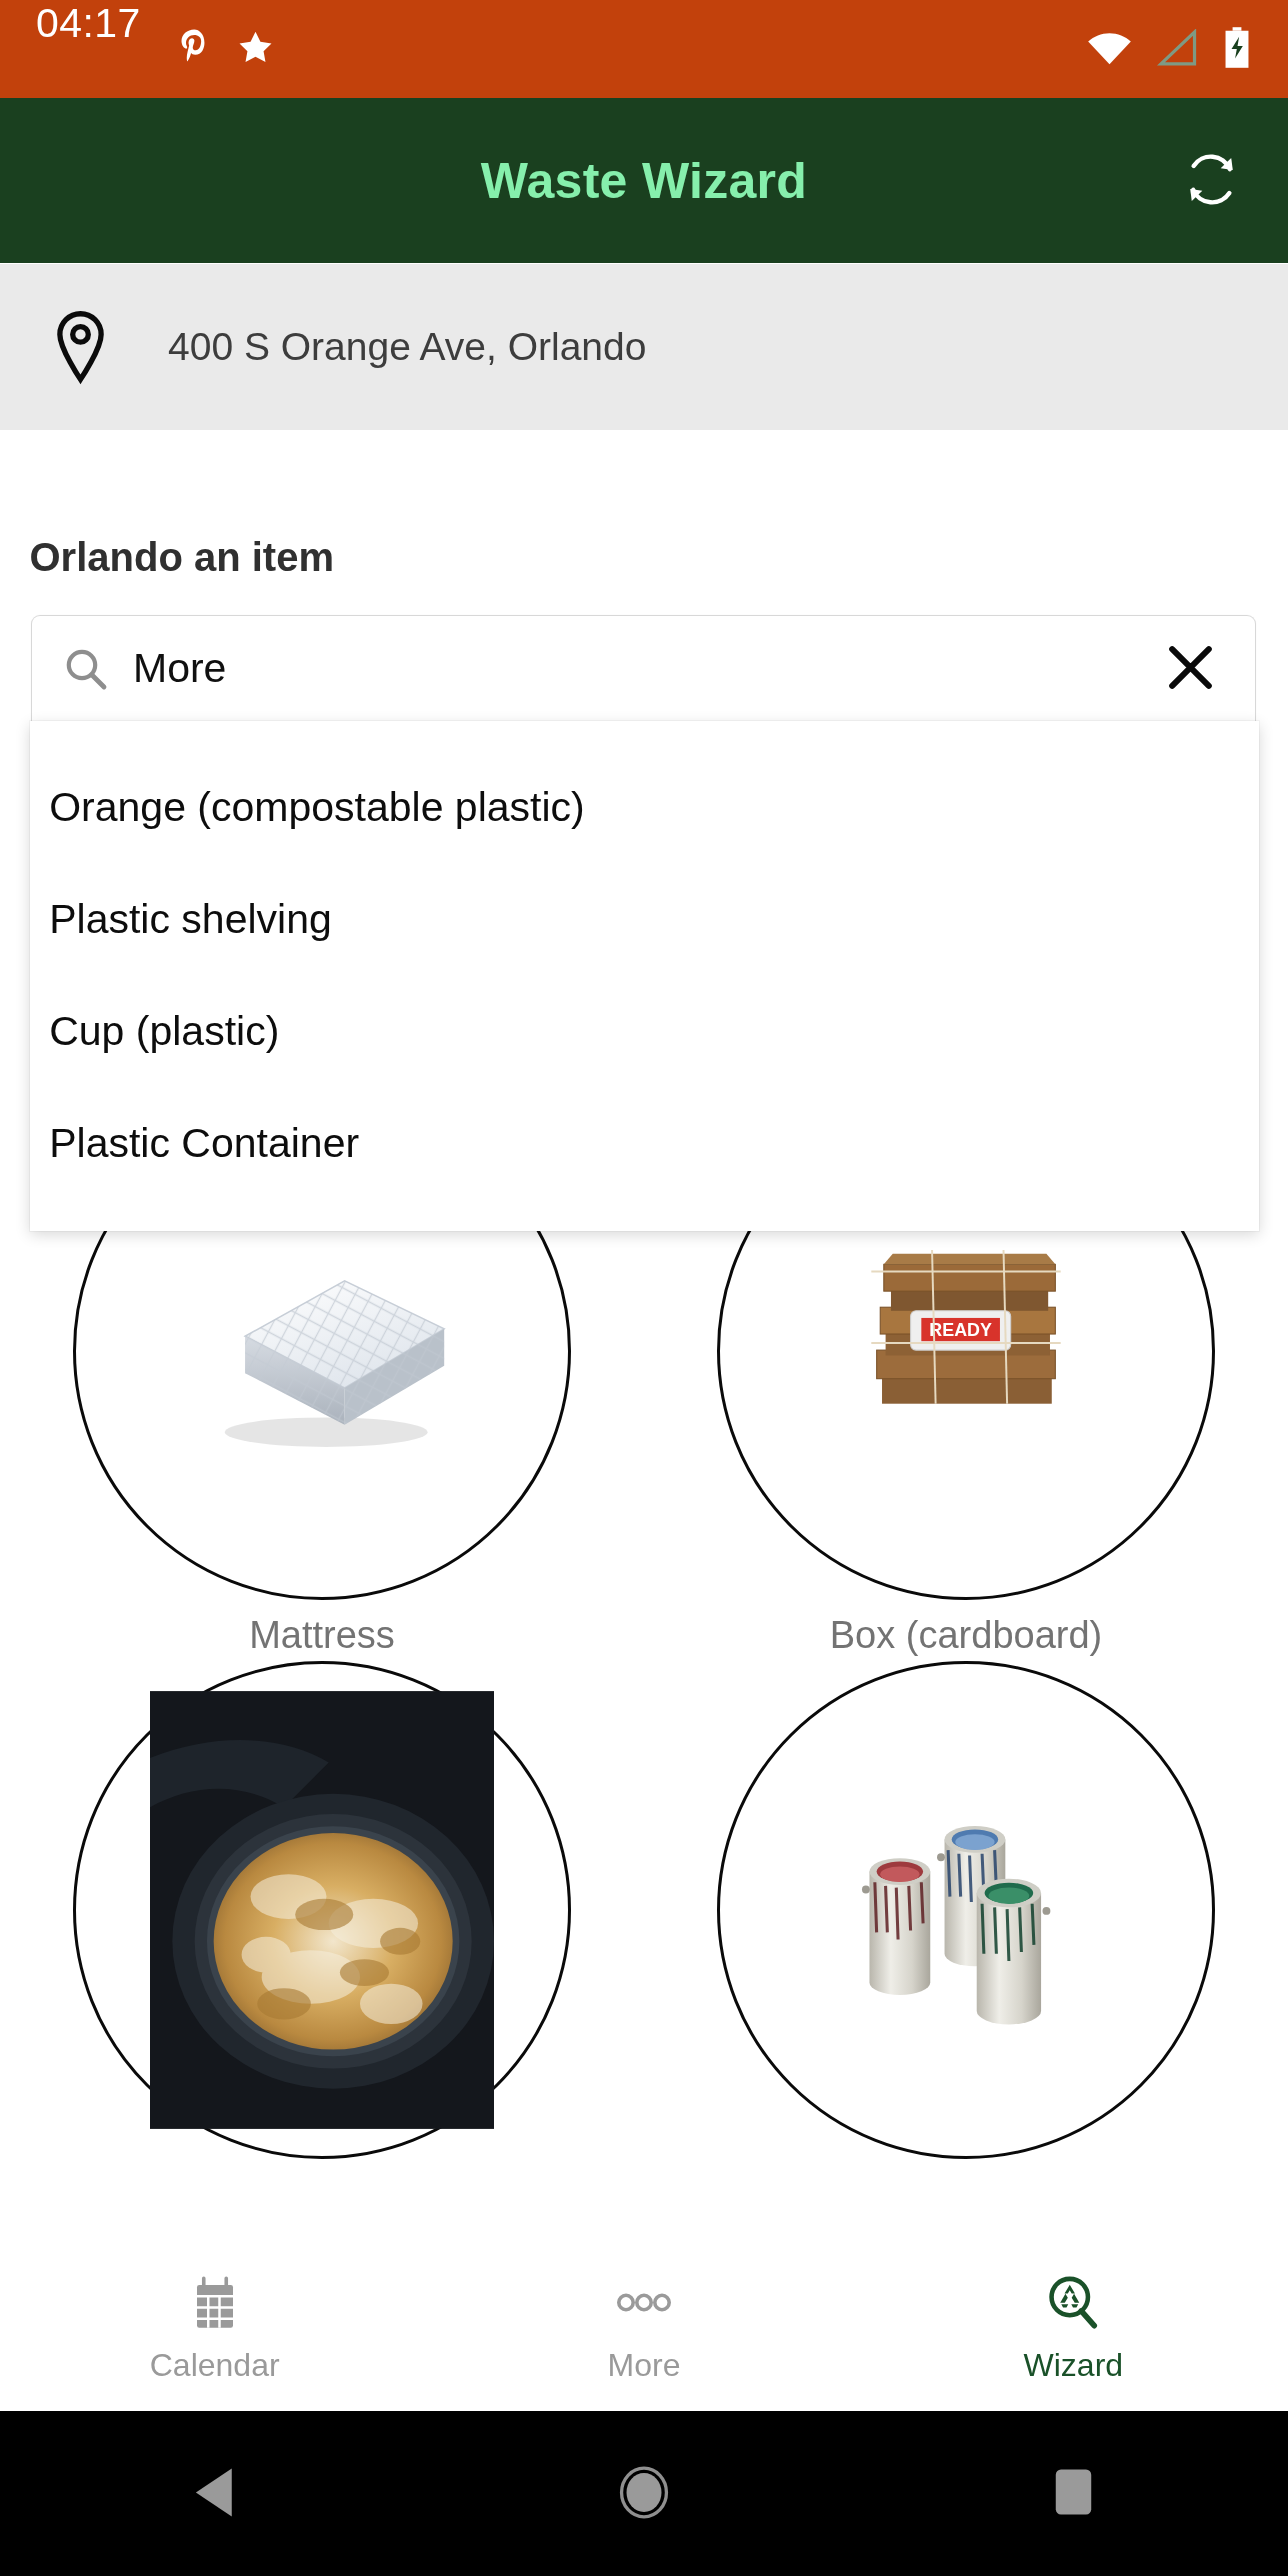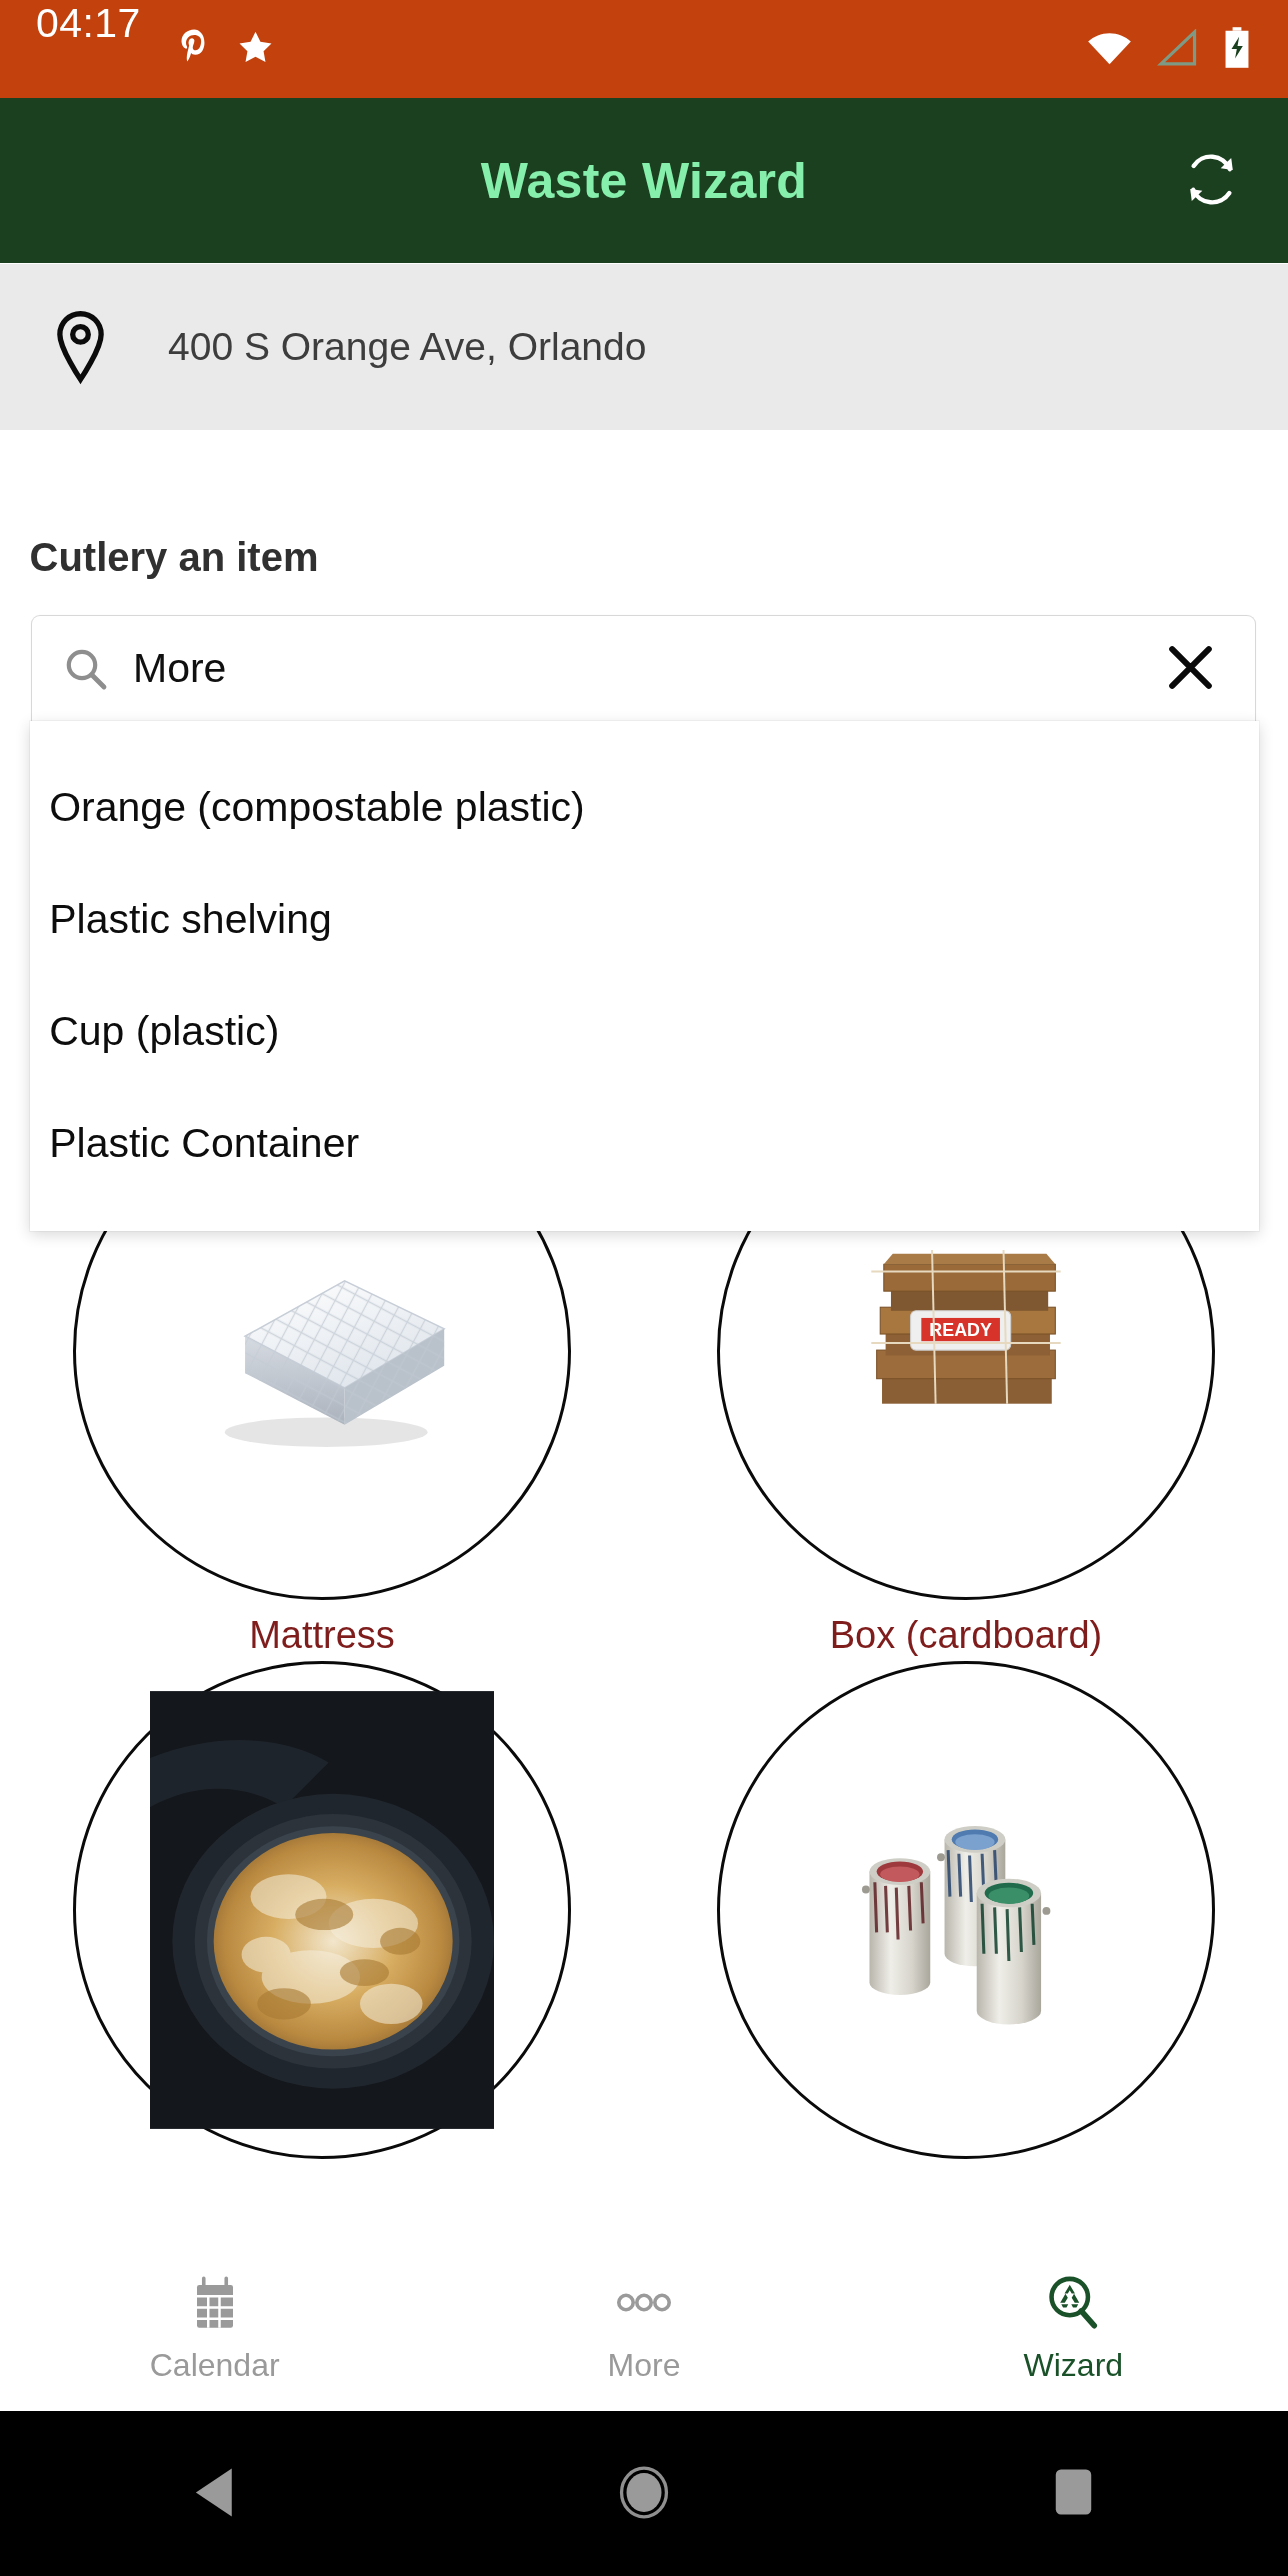--- a/index.html
+++ b/index.html
@@ -91,21 +91,21 @@
   .circle-wrap {
     position:relative; width:498px; height:498px; margin:0 auto;
   }
   .circle {
     position:absolute; inset:0;
     border:3.6px solid #0a0a0a; border-radius:50%;
     display:flex; align-items:center; justify-content:center;
     overflow:visible;
   }
   .grid-label {
-    text-align:center; font-size:38px; color:#7f1d1d;
+    text-align:center; font-size:38px; color:#737373;
     margin-top:14.3px;
   }
 
   
   .thumb { display:block; }
 
   
   .bottomnav {
     position:absolute; bottom:165px; left:0; width:1288px; height:165px;
     background:#ffffff;
@@ -184,21 +184,21 @@
   <div class="locationbar">
     <span class="loc-pin">
       <svg width="63" height="75" viewBox="0 0 20 24">
         <path fill="none" stroke="#0b0b0b" stroke-width="1.7" d="M10 1.2c3.6 0 6.6 2.9 6.6 6.6 0 4.6-6.6 14.4-6.6 14.4S3.4 12.4 3.4 7.8C3.4 4.1 6.4 1.2 10 1.2z"></path>
         <circle cx="10" cy="7.8" r="2.5" fill="none" stroke="#0b0b0b" stroke-width="1.7"></circle>
       </svg>
     </span>
     <span class="loc-text">400 S Orange Ave, Orlando</span>
   </div>
 
-  <div class="search-label">Cutlery an item</div>
+  <div class="search-label">Orlando an item</div>
 
   <div class="search-box">
     <span class="search-icon">
       <svg width="48" height="48" viewBox="0 0 24 24">
         <circle cx="10" cy="10" r="6.6" fill="none" stroke="#8e8e8e" stroke-width="2.1"></circle>
         <path d="M15 15l6 6" stroke="#8e8e8e" stroke-width="2.4" stroke-linecap="round" fill="none"></path>
       </svg>
     </span>
     <span class="search-value">More</span>
     <span class="search-clear">

